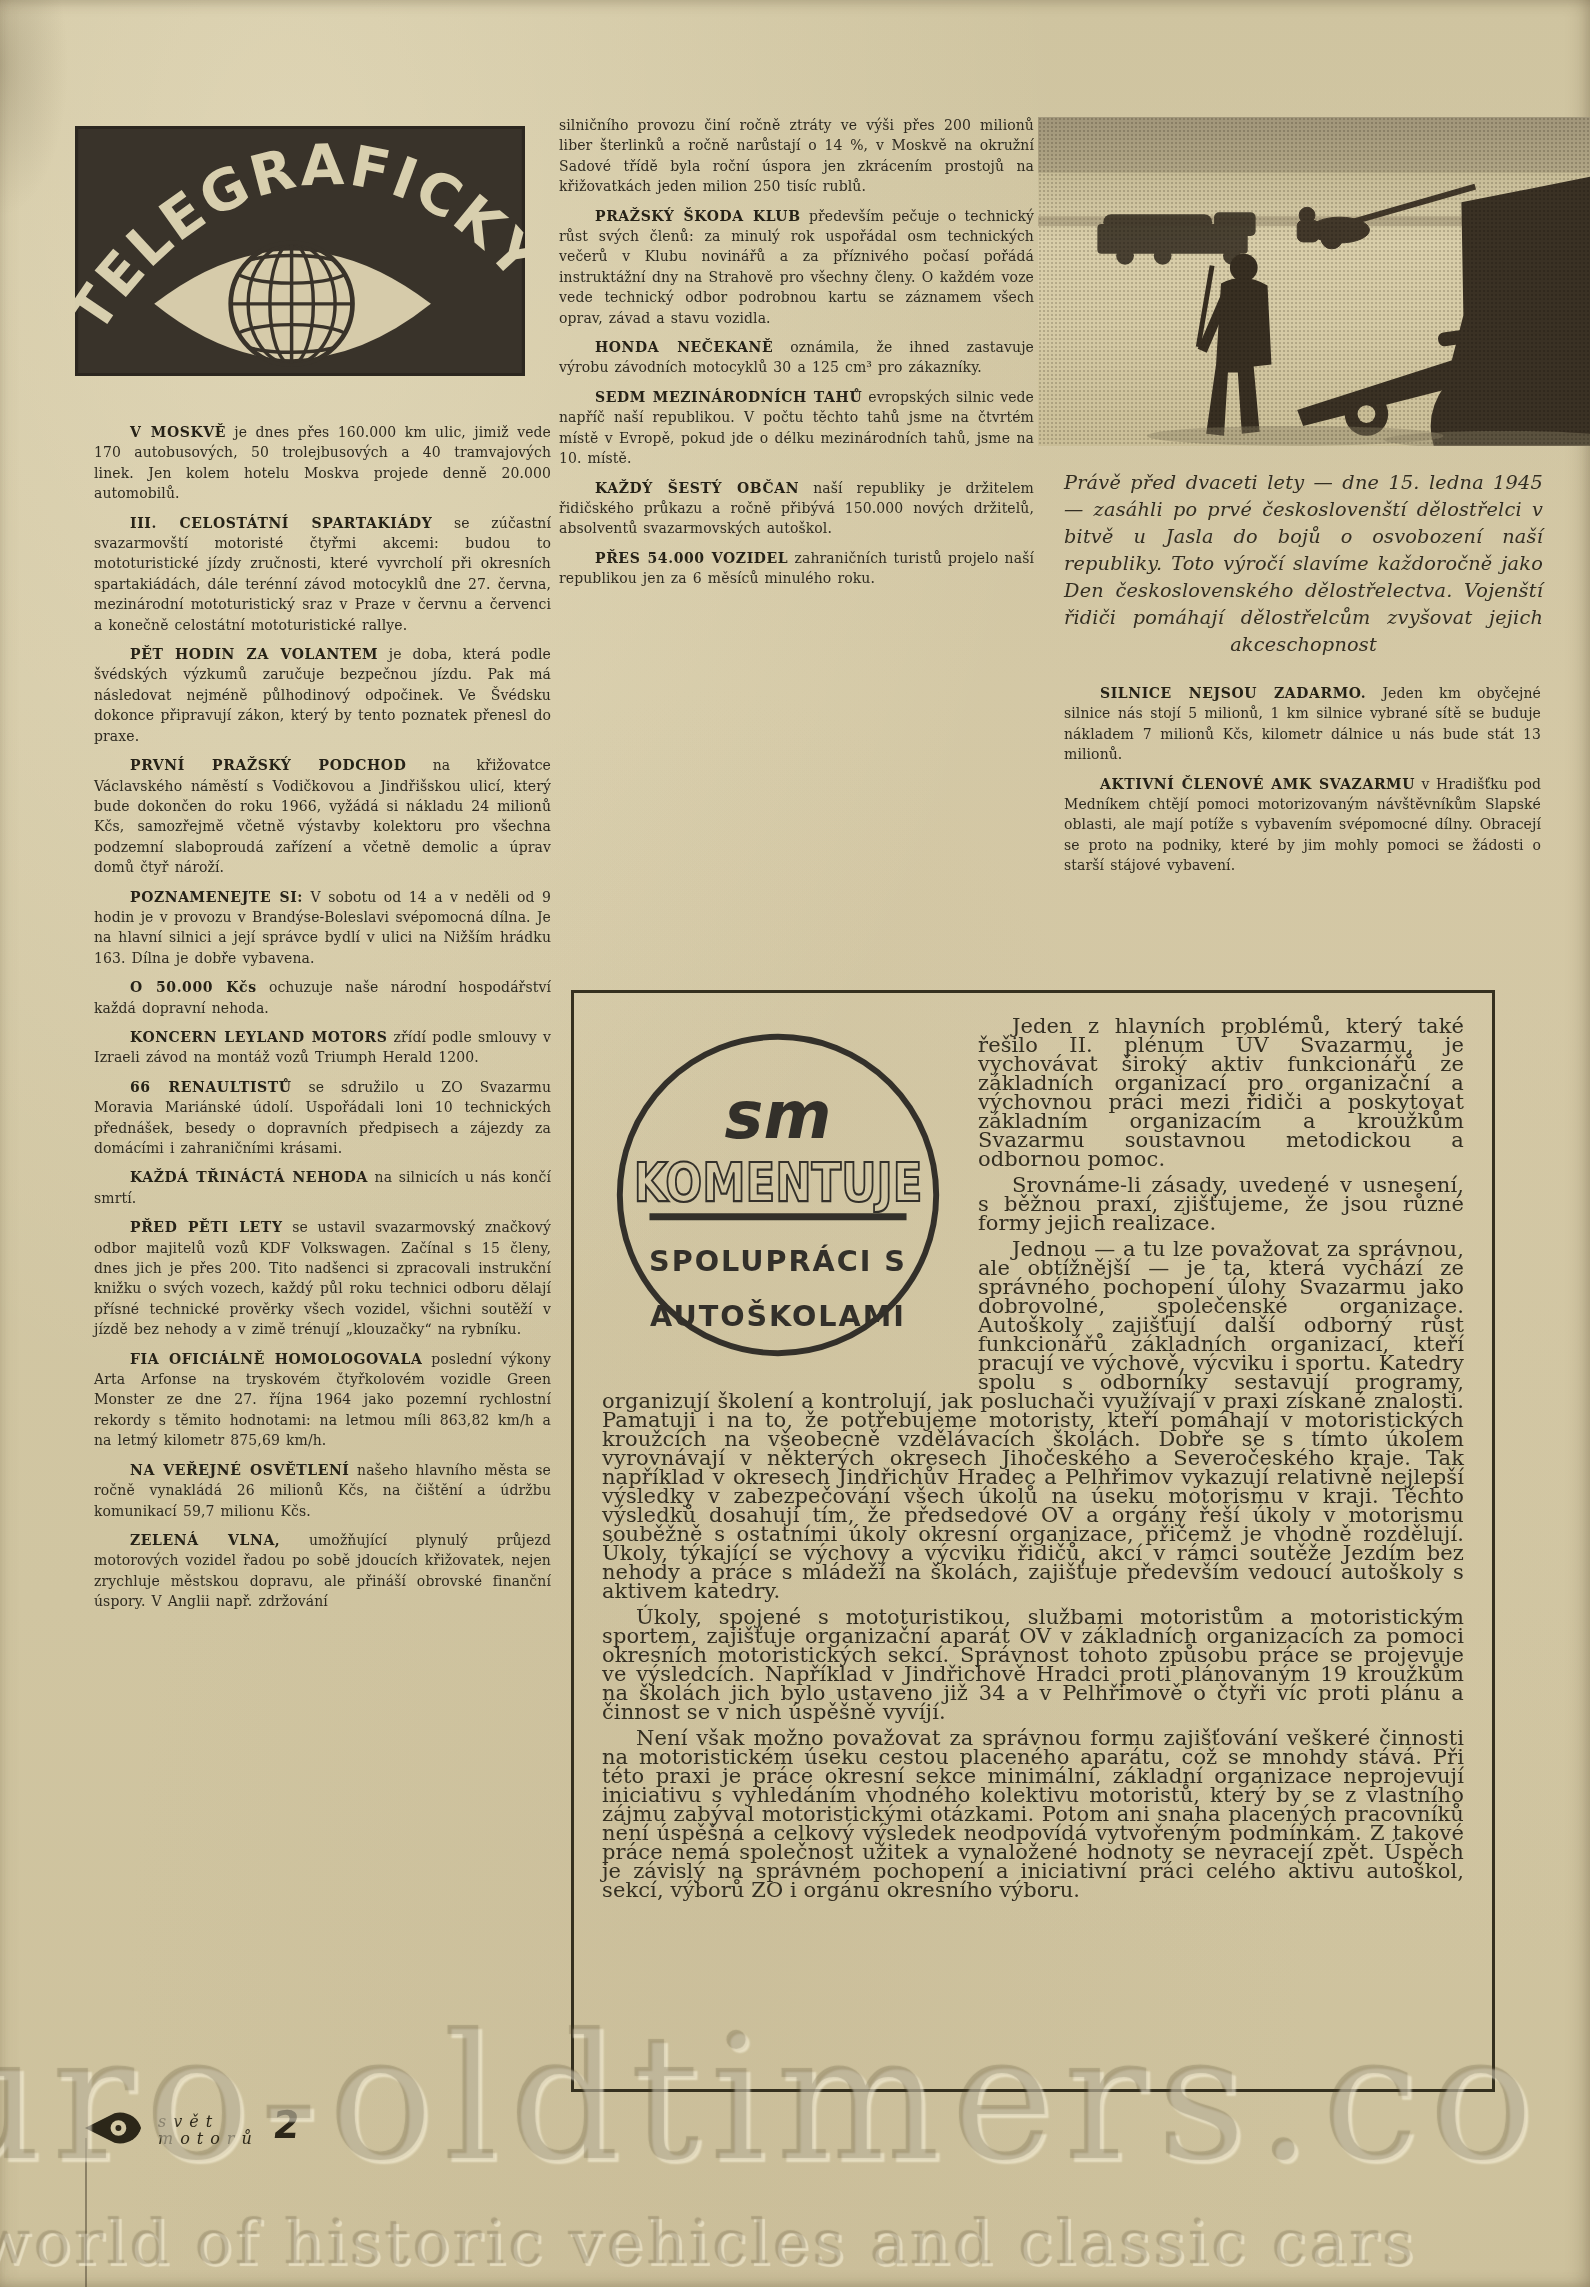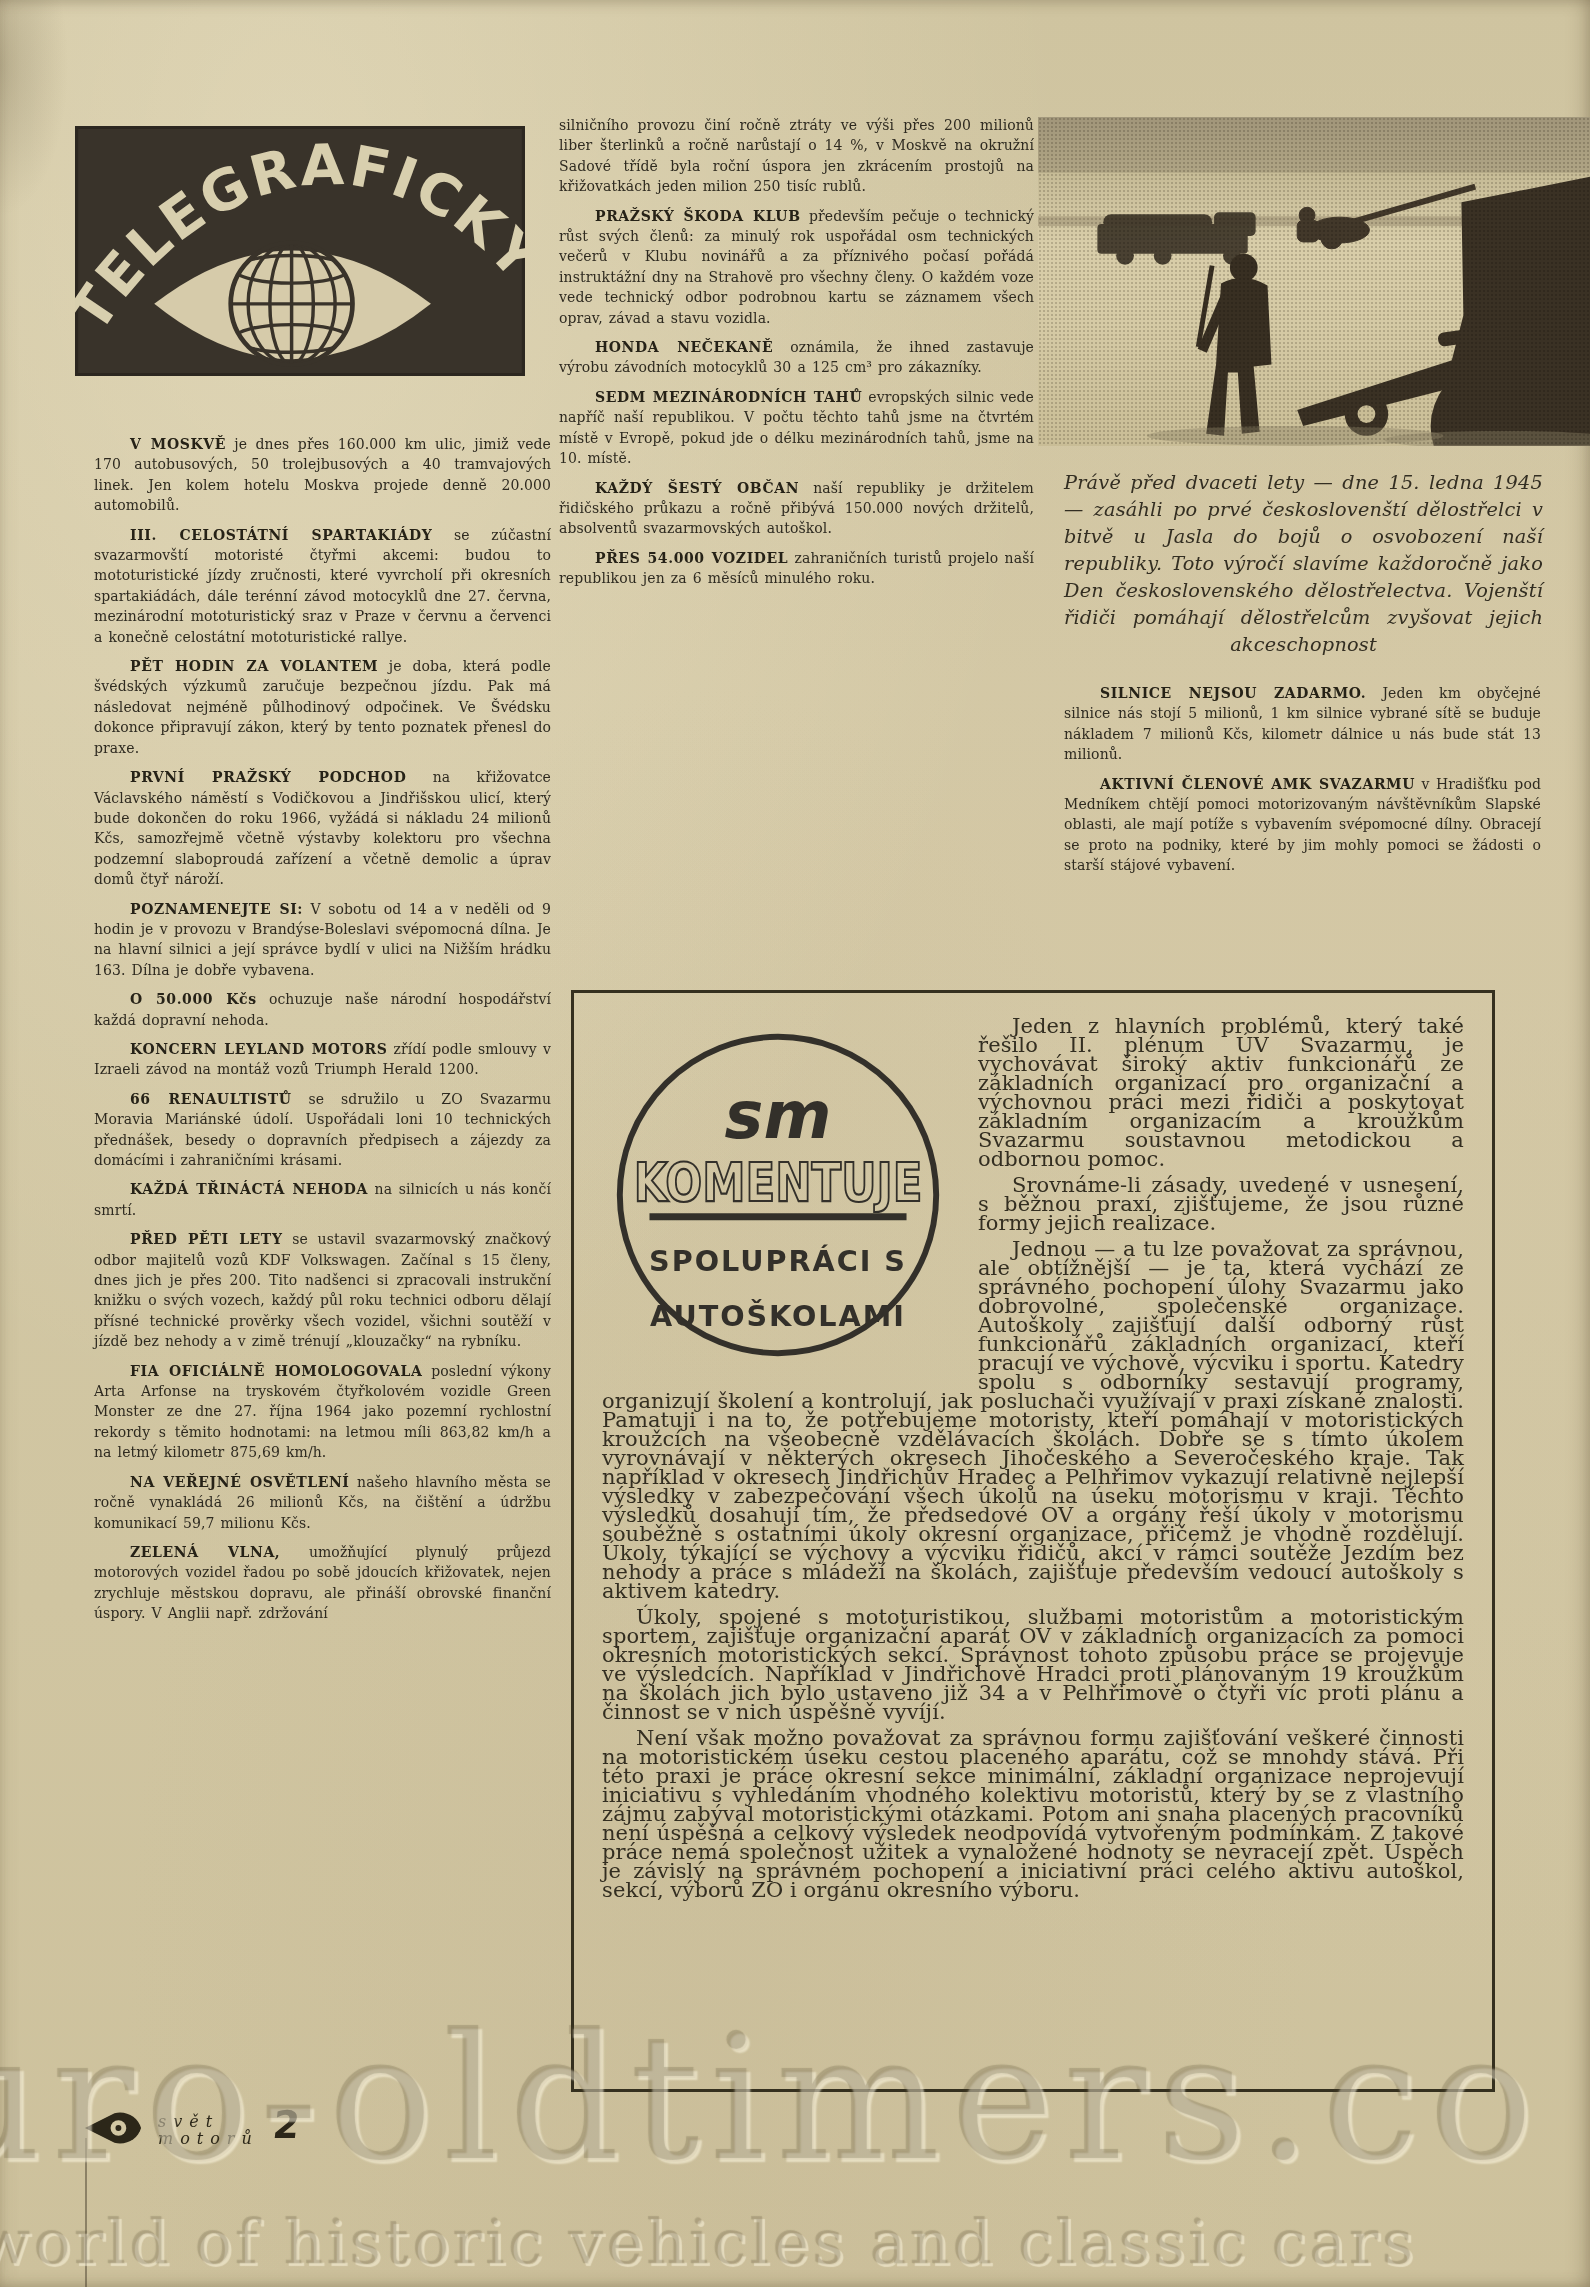--- a/index.html
+++ b/index.html
@@ -16,21 +16,21 @@
                 inset 0 12px 16px -12px rgba(92,78,52,.25),
                 inset 12px 0 20px -12px rgba(92,78,52,.18);}
   
   .masthead{position:absolute;left:75px;top:126px;width:450px;height:250px;}
   
   .col{position:absolute;text-align:justify;font-size:14px;line-height:20.4px;
        word-spacing:1.5px;letter-spacing:0.1px;}
   .col p{margin:0 0 9px 0;text-indent:36px;}
   .col p.cont{text-indent:0;}
   .lead{font-weight:bold;letter-spacing:0.6px;color:#262217;}
-  .col-left{left:94px;top:434px;width:457px;}
+  .col-left{left:94px;top:422px;width:457px;}
   .col-middle{left:559px;top:115px;width:475px;}
   .col-right{left:1064px;top:683px;width:477px;}
   
   .photo{position:absolute;left:1038px;top:117px;width:553px;height:329px;margin:0;
      background:linear-gradient(180deg,#a89d81 0%,#c3b893 14%,#d8cda9 38%,#d5caa5 62%,#c9bd96 100%);
      overflow:hidden;}
   .photo::after{content:"";position:absolute;inset:0;
      background-image:radial-gradient(rgba(56,47,32,.20) 1px, transparent 1.5px);
      background-size:4px 4px;mix-blend-mode:multiply;}
   .caption{position:absolute;left:1064px;top:469px;width:479px;margin:0;

